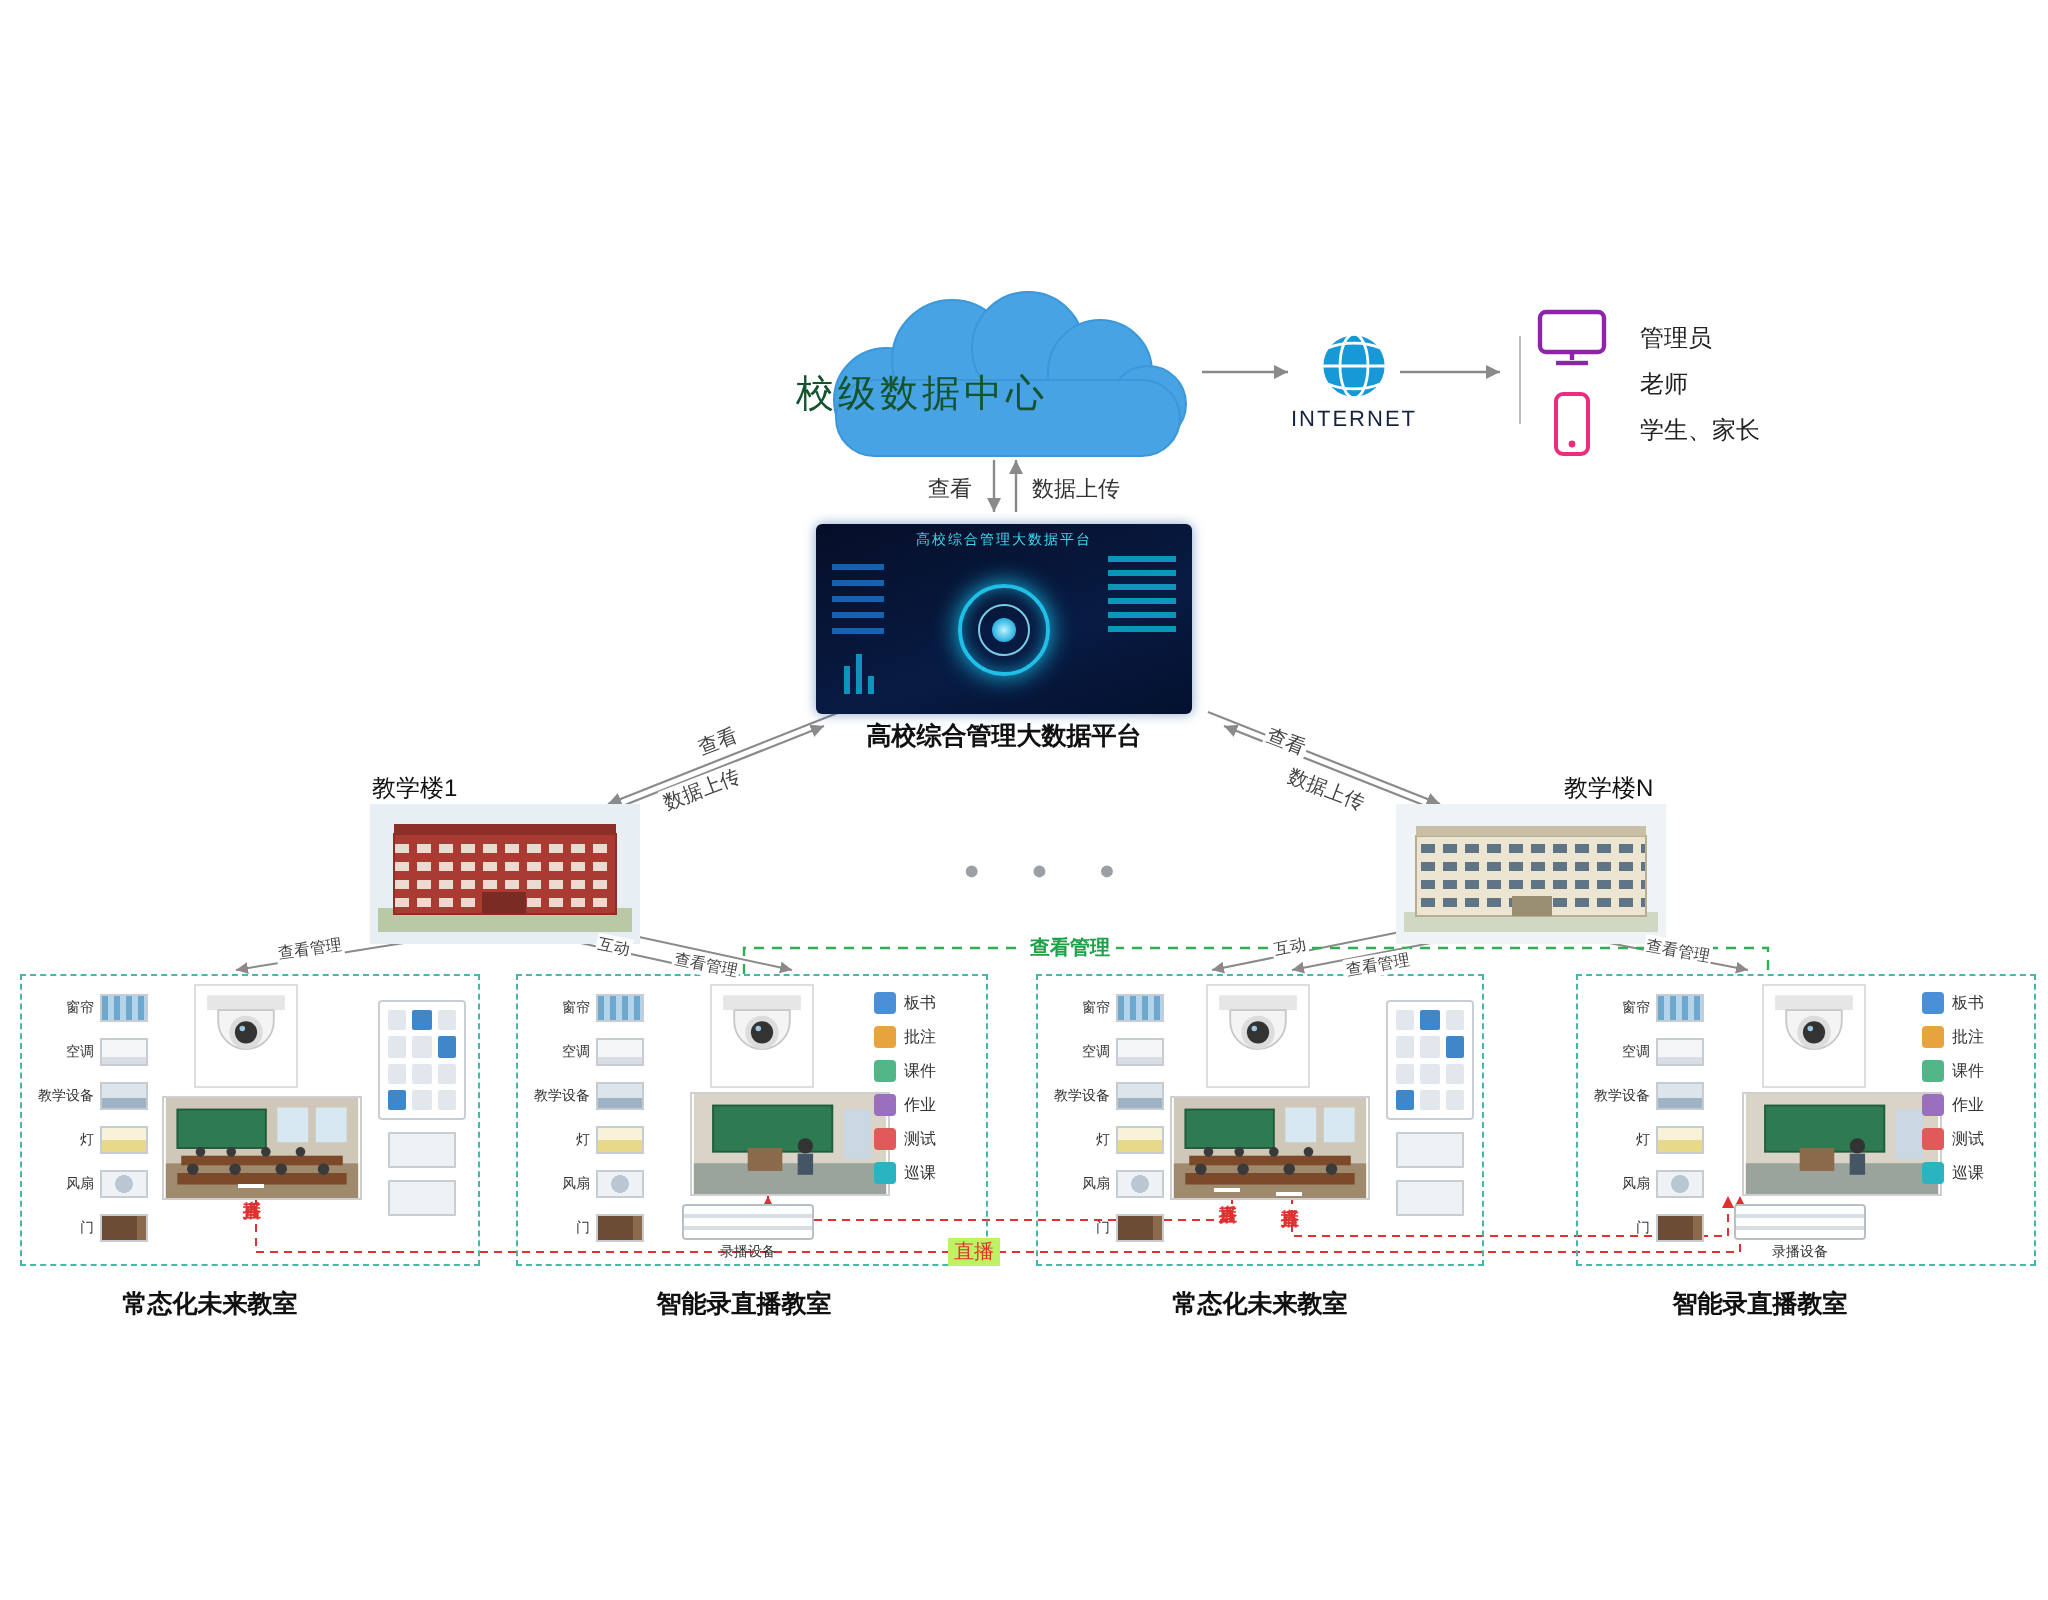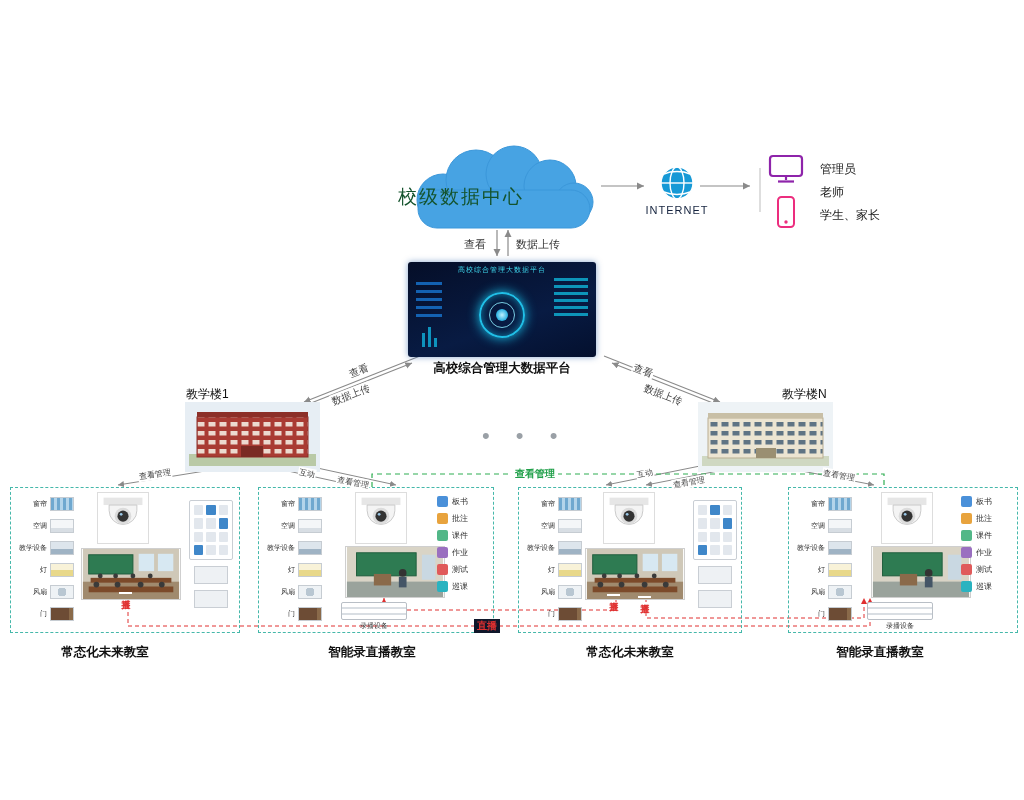--- a/index.html
+++ b/index.html
@@ -54,21 +54,21 @@
 
   .flist{position:absolute;width:54px}
   .frow{display:flex;gap:4px;height:17px}
   .fi{width:11px;height:11px;border-radius:2px;flex:none}
   .flabel{font-size:8px;color:#333;white-space:nowrap}
 
   .recbox{position:absolute;height:18px;background:repeating-linear-gradient(180deg,#ffffff 0 4px,#d9dee3 4px 6px);border:1px solid #b9bfc6;border-radius:2px}
   .reclabel{position:absolute;font-size:7px;color:#333;text-align:center}
 
   .live-v{position:absolute;z-index:4;writing-mode:vertical-rl;color:#e03030;font-size:9px;font-weight:bold;background:#fff;padding:1px 0}
-  .live-h{position:absolute;z-index:4;color:#e03030;font-size:10px;font-weight:bold;background:#0f172a;padding:0 3px}
+  .live-h{position:absolute;z-index:4;color:#e03030;font-size:10px;font-weight:normal;background:#bef264;padding:0 3px}
   .duallive{position:absolute;z-index:4;color:#21a04a;font-size:10px;font-weight:bold;background:#fff;padding:0 3px}
 </style>
 </head>
 <body>
 
 <div class="page">
 
   <svg class="connector-layer" width="1024" height="800">
     <defs>
       <marker id="ah" markerWidth="8" markerHeight="8" refX="6" refY="3" orient="auto">

